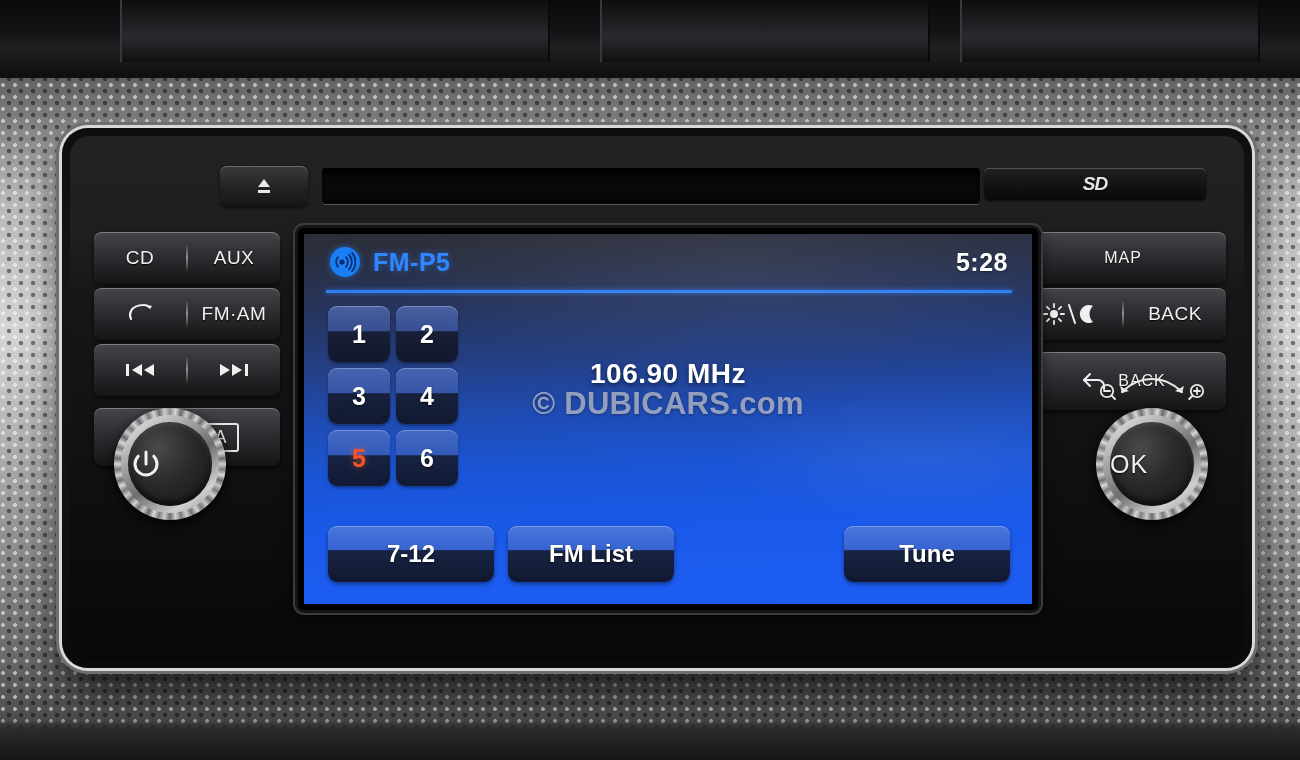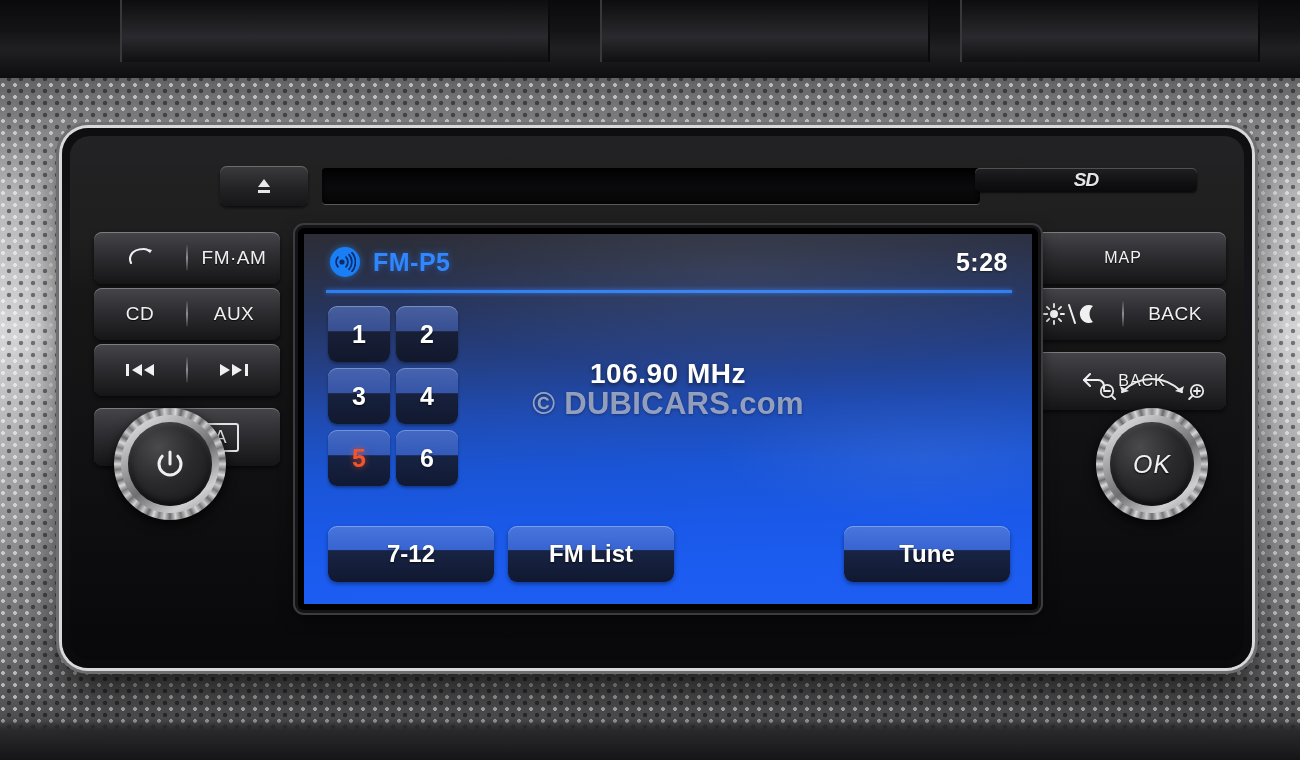--- a/index.html
+++ b/index.html
@@ -75,21 +75,21 @@
   .eject-tri { width:0;height:0;border-left:6px solid transparent;border-right:6px solid transparent;border-bottom:8px solid #e8e8e8; }
   .eject-bar { width:12px;height:3px;background:#e8e8e8; }
 
   #disc-slot {
     position:absolute; left:102px; top:6px; right:230px; height:36px;
     border-radius:4px;
     background:linear-gradient(180deg,#020203 0%,#0a0a0c 55%,#050506 100%);
     box-shadow:inset 0 2px 4px rgba(0,0,0,.9), 0 1px 0 rgba(200,200,200,.35);
   }
   #sd-slot {
-    position:absolute; right:13px; top:6px; width:222px; height:24px;
+    position:absolute; right:4px; top:6px; width:222px; height:32px;
     border-radius:5px;
     background:linear-gradient(180deg,#202023 0%,#111113 60%,#0a0a0c 100%);
     box-shadow:inset 0 1px 0 rgba(255,255,255,.22), 0 1px 2px rgba(0,0,0,.7);
     display:flex; align-items:center; justify-content:center;
   }
   .sd-logo {
     color:#e4e4e4; font-weight:bold; font-style:italic; font-size:19px;
     letter-spacing:-1px; text-shadow:0 1px 1px rgba(0,0,0,.8);
   }
 
@@ -162,21 +162,21 @@
     display:flex; align-items:center; justify-content:center;
   }
   .knob-ring {
     position:absolute; inset:7px; border-radius:50%;
     background:linear-gradient(145deg,#f2f2f4 0%,#b8b8ba 25%,#6e6e70 55%,#cfcfd1 80%,#8a8a8c 100%);
   }
   .knob-face {
     position:absolute; inset:14px; border-radius:50%;
     background:radial-gradient(circle at 36% 30%,#4a4a4c 0%,#2a2a2c 45%,#161618 100%);
     box-shadow:inset 0 2px 5px rgba(255,255,255,.14), inset 0 -3px 7px rgba(0,0,0,.8);
-    display:flex; align-items:center; justify-content:center;font-style:italic;
+    display:flex; align-items:center; 
   }
   .knob-text { color:#f0f0f0; font-size:25px; letter-spacing:1px; text-shadow:0 1px 2px rgba(0,0,0,.9); }
 
   #zoom-hint {
     position:absolute; right:36px; top:240px; width:112px; height:28px;
   }
 
   
   #screen-bezel {
     position:absolute; left:228px; top:92px; width:740px; height:382px;
@@ -290,34 +290,34 @@
       </div>
       <div id="disc-slot"></div>
       <div id="sd-slot">
         <span class="sd-logo">SD</span>
       </div>
     </div>
 
     <div class="panel" id="panel-left">
 
       <div class="btn-row split">
+        <span class="btn-half">CD</span>
+        <span class="btn-div"></span>
+        <span class="btn-half">AUX</span>
+      </div>
+
+      <div class="btn-row split">
         <span class="btn-half">
           <svg width="28" height="22" viewBox="0 0 28 22">
             <path class="glyph-white" d="M5 16 C5 16 3 12 5 8 C7 4 12 2 18 2 C20 2 22 3 23 4"></path>
             <path class="glyph-fill" d="M22 2 l4 1 -2.2 3.4 z"></path>
           </svg>
         </span>
         <span class="btn-div"></span>
         <span class="btn-half">FM·AM</span>
-      </div>
-
-      <div class="btn-row split">
-        <span class="btn-half">CD</span>
-        <span class="btn-div"></span>
-        <span class="btn-half">AUX</span>
       </div>
 
       <div class="btn-row split">
         <span class="btn-half">
           <svg width="34" height="18" viewBox="0 0 34 18">
             <rect class="glyph-fill" x="3" y="3" width="3" height="12"></rect>
             <path class="glyph-fill" d="M19 3 L19 15 L9 9 z"></path>
             <path class="glyph-fill" d="M31 3 L31 15 L21 9 z"></path>
           </svg>
         </span>

